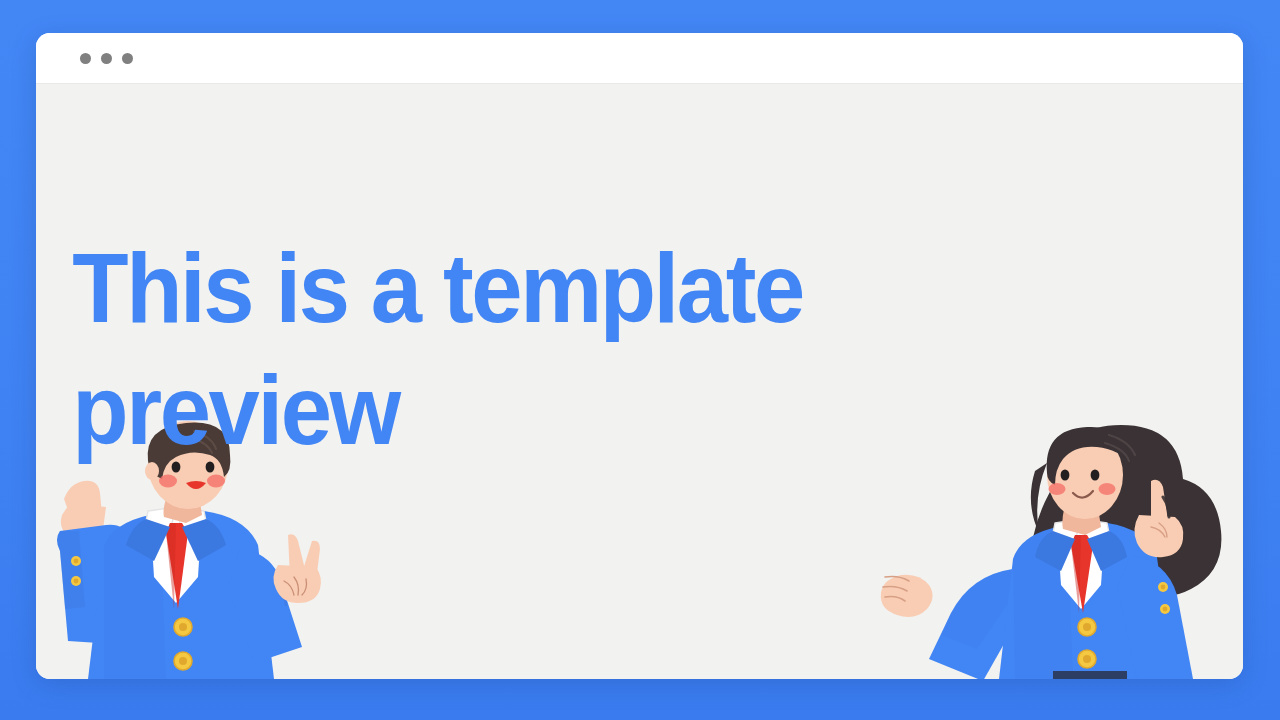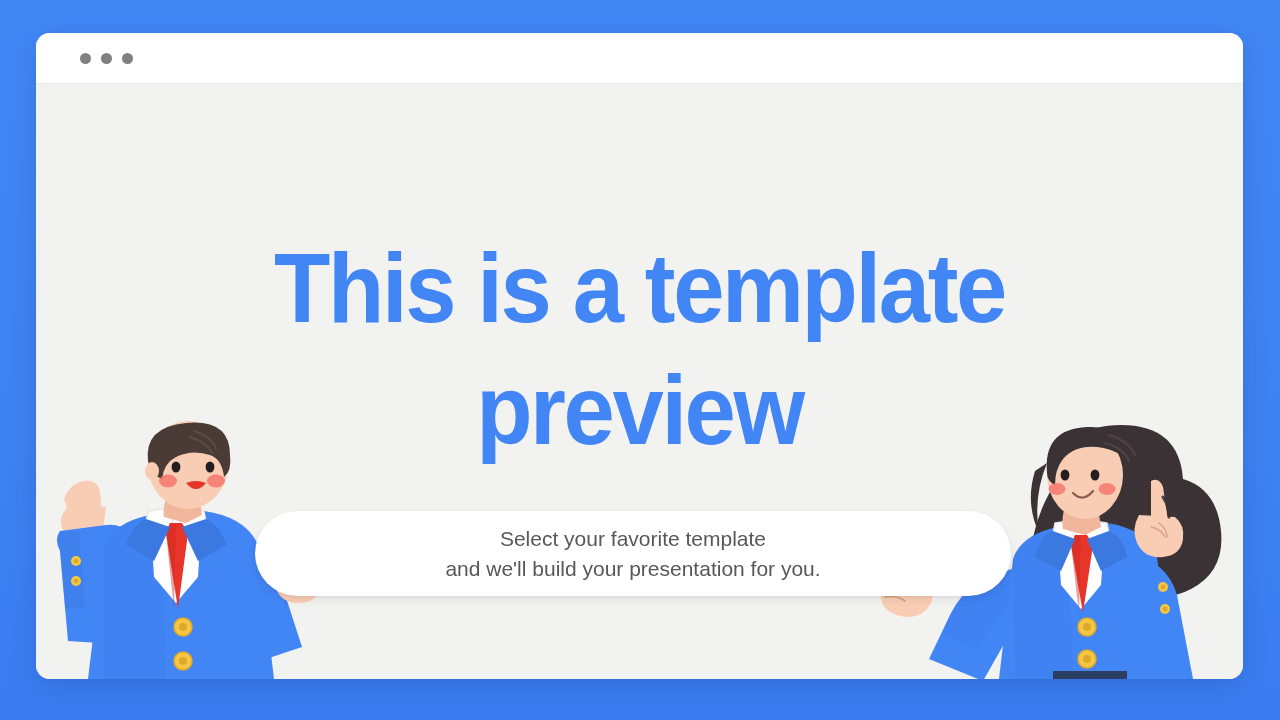--- a/index.html
+++ b/index.html
@@ -69,21 +69,21 @@
     background: #f2f2f0;
     overflow: hidden;
   }
 
   
   .title-wrap {
     position: absolute;
     left: 0;
     top: 143px;
     width: 100%;
-    text-align: center;
+    text-align: left;
     z-index: 6;
     pointer-events: none;
   }
   .title-line {
     display: block;
     color: #4285f4;
     font-family: "Liberation Sans", sans-serif;
     font-weight: 700;
     font-size: 98px;
     line-height: 122px;
@@ -276,19 +276,15 @@
           <path d="M288 108 q10 2 14 10 M296 104 q8 6 8 14" stroke="#d79f84" stroke-width="1.4" fill="none" stroke-linecap="round"></path>
         </g>
       </svg>
     </div>
 
     <div class="title-wrap">
       <span class="title-line">This is a template</span>
       <span class="title-line">preview</span>
     </div>
 
-    <div class="pill">
-      <div class="pill-line">Select your favorite template</div>
-      <div class="pill-line">and we'll build your presentation for you.</div>
-    </div>
 
   </div>
 </div>
 
 </body></html>

